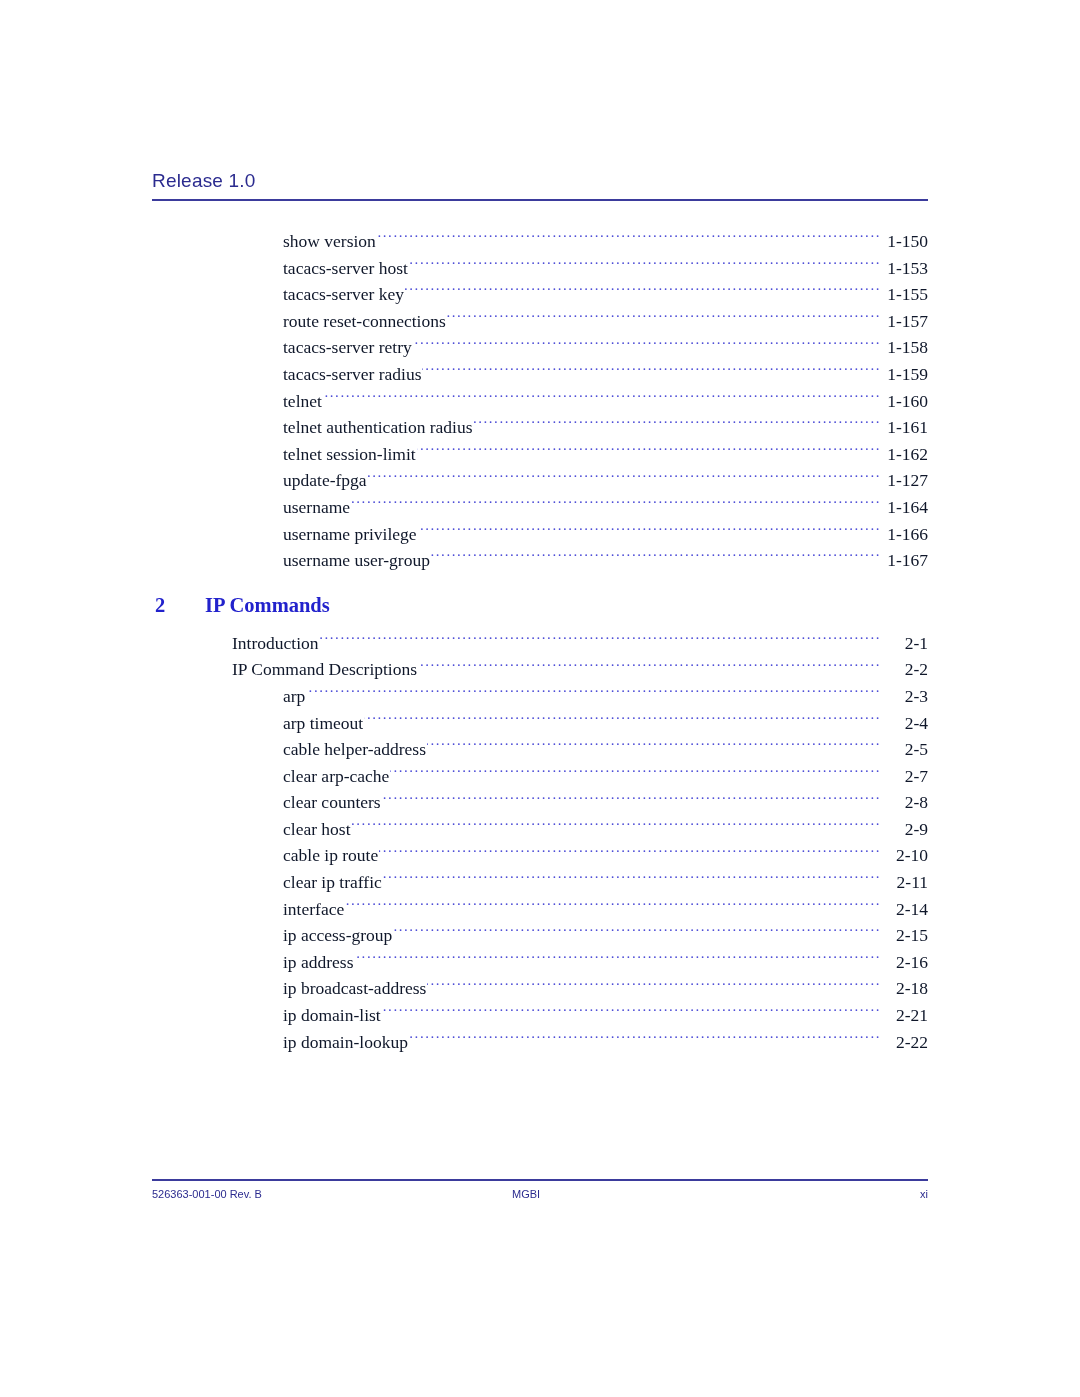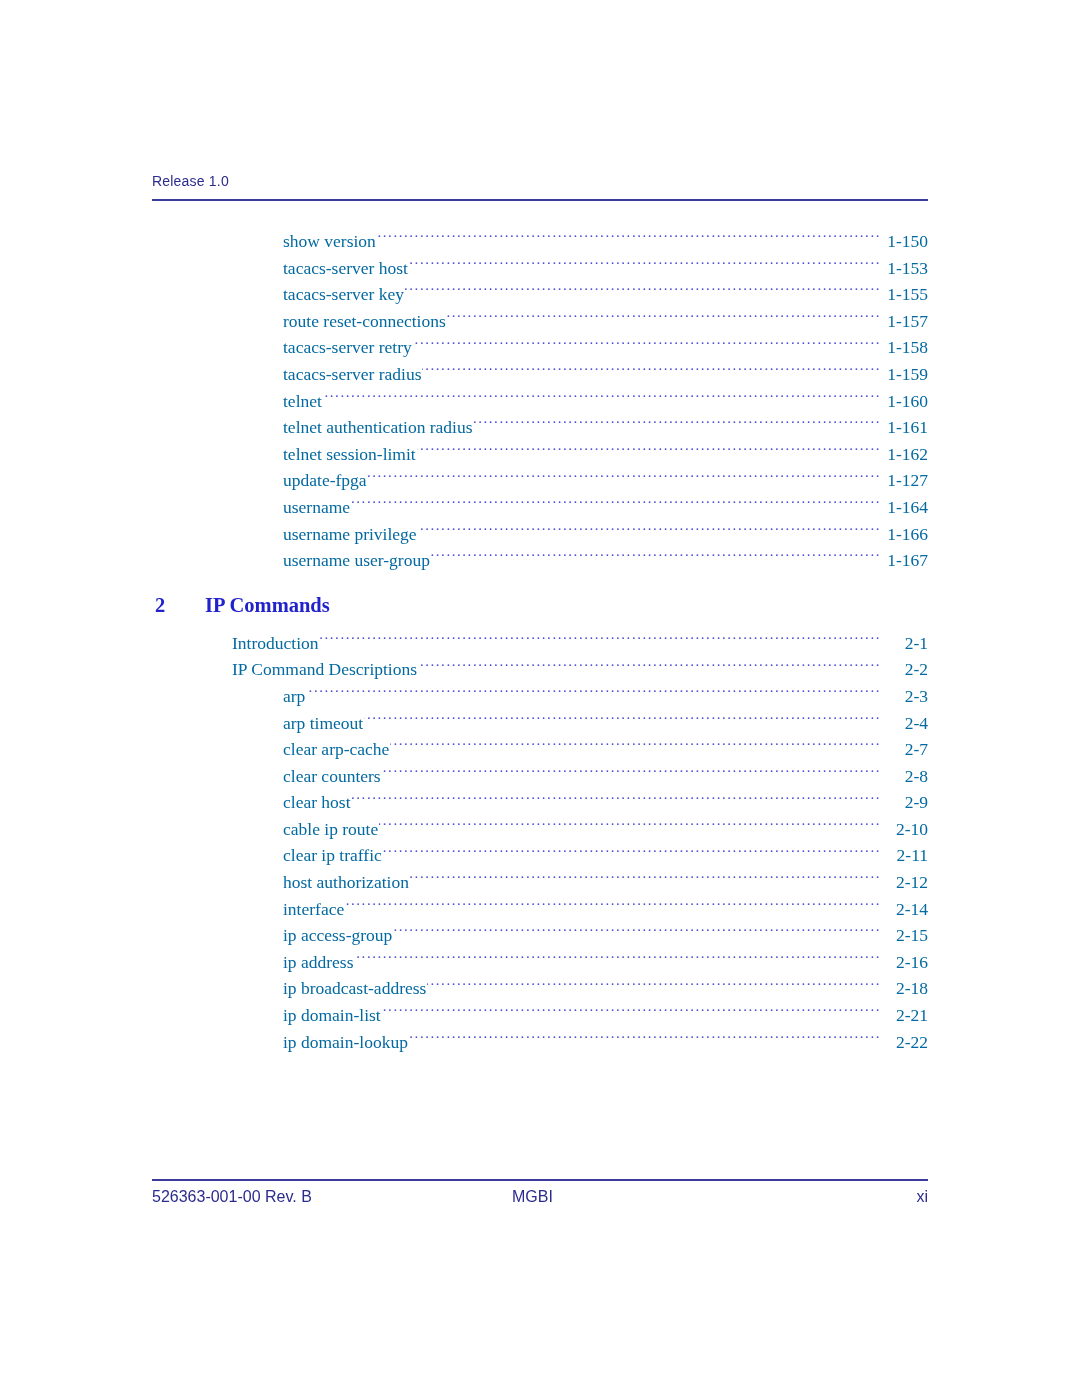--- a/index.html
+++ b/index.html
@@ -26,21 +26,21 @@
 
   
   .header {
     position: absolute;
     left: 152px;
     top: 170px;
     width: 776px;
   }
   .header-title {
     font-family: "Liberation Sans", "DejaVu Sans", sans-serif;
-    font-size: 14px;
+    font-size: 19px;
     color: #2b2b8f;
     letter-spacing: 0.2px;
     line-height: 22px;
     white-space: nowrap;
   }
   .rule {
     position: absolute;
     left: 152px;
     width: 776px;
     height: 0;
@@ -54,21 +54,21 @@
     position: absolute;
     left: 152px;
     top: 228px;
     width: 776px;
   }
 
   .toc-entry {
     display: flex;
     align-items: baseline;
     height: 26.6px;
-    color: #0369a1;
+    color: #0f172a;
     font-size: 17.5px;
     line-height: 26.6px;
     white-space: nowrap;
   }
   .toc-entry .label {
     flex: 0 0 auto;
   }
   .toc-entry .leader {
     flex: 1 1 auto;
     overflow: hidden;
@@ -119,21 +119,21 @@
 
   
   .footer {
     position: absolute;
     left: 152px;
     top: 1188px;
     width: 776px;
     display: flex;
     align-items: flex-end;
     font-family: "Liberation Sans", "DejaVu Sans", sans-serif;
-    font-size: 16px;
+    font-size: 11px;
     color: #2b2b8f;
     white-space: nowrap;
   }
   .footer .f-left  { flex: 0 0 360px; text-align: left; }
   .footer .f-mid   { flex: 1 1 auto;  text-align: left; }
   .footer .f-right { flex: 0 0 60px;  text-align: right; }
 </style>
 </head>
 <body>
 
@@ -234,20 +234,25 @@
           <span class="label">arp</span>
           <span class="leader"></span>
           <span class="pageno">2-3</span>
         </div>
         <div class="toc-entry level-2">
           <span class="label">arp timeout</span>
           <span class="leader"></span>
           <span class="pageno">2-4</span>
         </div>
         <div class="toc-entry level-2">
+          <span class="label">cable helper-address</span>
+          <span class="leader"></span>
+          <span class="pageno">2-5</span>
+        </div>
+        <div class="toc-entry level-2">
           <span class="label">clear arp-cache</span>
           <span class="leader"></span>
           <span class="pageno">2-7</span>
         </div>
         <div class="toc-entry level-2">
           <span class="label">clear counters</span>
           <span class="leader"></span>
           <span class="pageno">2-8</span>
         </div>
         <div class="toc-entry level-2">
@@ -257,25 +262,20 @@
         </div>
         <div class="toc-entry level-2">
           <span class="label">cable ip route</span>
           <span class="leader"></span>
           <span class="pageno">2-10</span>
         </div>
         <div class="toc-entry level-2">
           <span class="label">clear ip traffic</span>
           <span class="leader"></span>
           <span class="pageno">2-11</span>
-        </div>
-        <div class="toc-entry level-2">
-          <span class="label">host authorization</span>
-          <span class="leader"></span>
-          <span class="pageno">2-12</span>
         </div>
         <div class="toc-entry level-2">
           <span class="label">interface</span>
           <span class="leader"></span>
           <span class="pageno">2-14</span>
         </div>
         <div class="toc-entry level-2">
           <span class="label">ip access-group</span>
           <span class="leader"></span>
           <span class="pageno">2-15</span>

